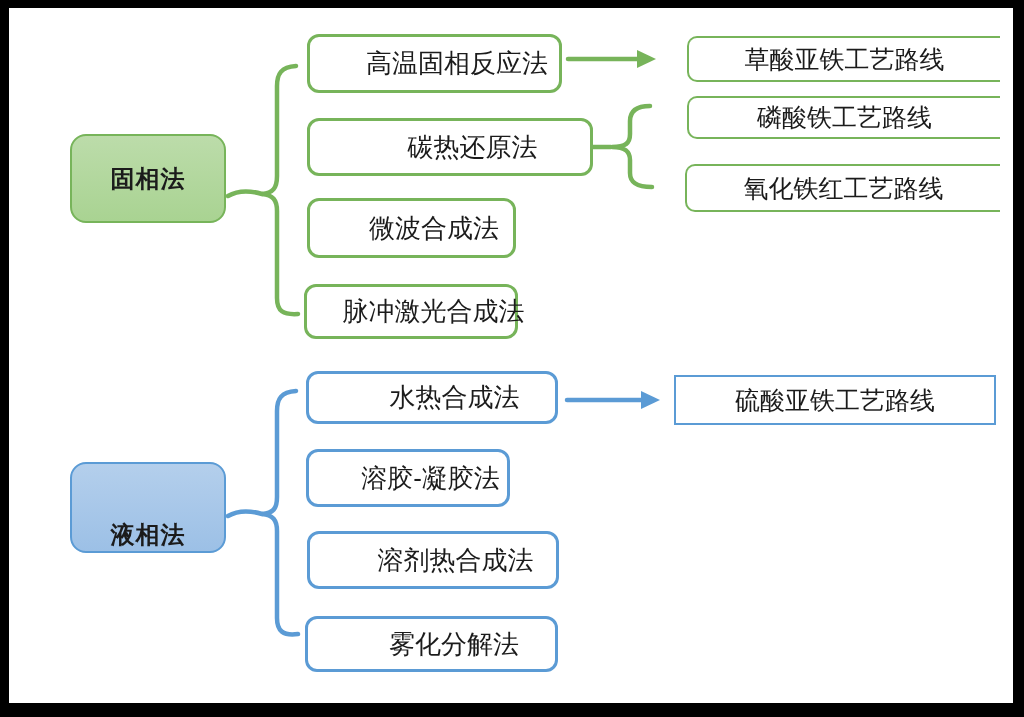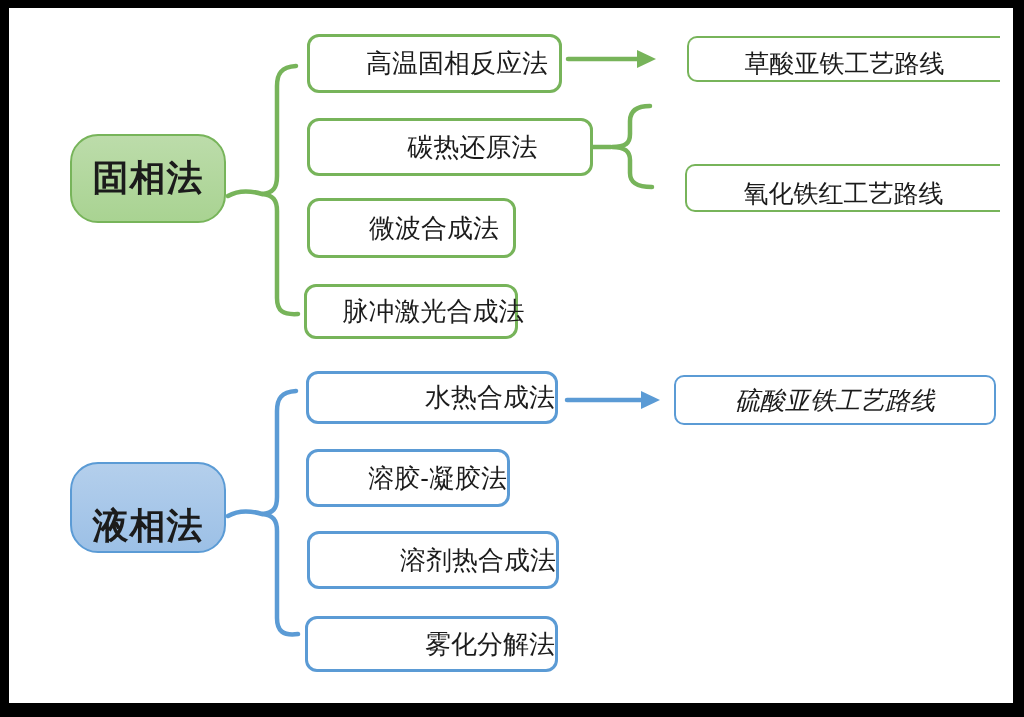--- a/index.html
+++ b/index.html
@@ -23,53 +23,51 @@
     position:absolute;
     display:flex;align-items:center;justify-content:center;
     box-sizing:border-box;
     color:#1b1b1b;
     background:#fff;
     text-align:center;
     white-space:nowrap;
   }
   .root{
     font-weight:bold;
-    font-size:36px;
-    border-radius:28px;
+    font-size:24px;
+    border-radius:16px;
     letter-spacing:1px;
   }
   .root.green{
     background:linear-gradient(180deg,#bcdcaa 0%,#a9d392 100%);
     border:2.5px solid var(--green,#77b45a);
   }
   .root.blue{
     background:linear-gradient(180deg,#b4cfec 0%,#9cc0e6 100%);
     border:2.5px solid var(--blue,#5b9bd5);
     align-items:flex-end;
   }
   .method{
     font-size:26px;
     border-radius:12px;
     padding-left:45px;
   }
   .method.green{border:3px solid var(--green,#77b45a);}
-  .method.blue{border:3px solid var(--blue,#5b9bd5);justify-content:flex-end;}
+  .method.blue{border:3px solid var(--blue,#5b9bd5);}
   .route{
     font-size:25px;
   }
   .route.green{
     border:2.5px solid var(--green,#77b45a);
     border-right:none;
     border-radius:10px 0 0 10px;
-    align-items:flex-end;
   }
   .route.blue{
     border:2.5px solid var(--blue,#5b9bd5);
-    border-radius:10px;
-    font-style:italic;
+    border-radius:0;
   }
 </style>
 </head>
 <body>
 
 <div id="stage">
   <div id="canvas"></div>
 
   <svg id="overlay" viewBox="0 0 1024 717">
 
@@ -99,20 +97,23 @@
   <div class="node method green" style="left:307px;top:198px;width:209px;height:60px">
     <span>微波合成法</span>
   </div>
   <div class="node method green" style="left:304px;top:284px;width:214px;height:55px">
     <span>脉冲激光合成法</span>
   </div>
 
   <div class="node route green" style="left:687px;top:36px;width:313px;height:46px">
     <span>草酸亚铁工艺路线</span>
   </div>
+  <div class="node route green" style="left:687px;top:96px;width:313px;height:43px">
+    <span>磷酸铁工艺路线</span>
+  </div>
   <div class="node route green" style="left:685px;top:164px;width:315px;height:48px">
     <span>氧化铁红工艺路线</span>
   </div>
 
   <div class="node root blue" style="left:70px;top:462px;width:156px;height:91px">
     <span>液相法</span>
   </div>
 
   <div class="node method blue" style="left:306px;top:371px;width:252px;height:53px">
     <span>水热合成法</span>

